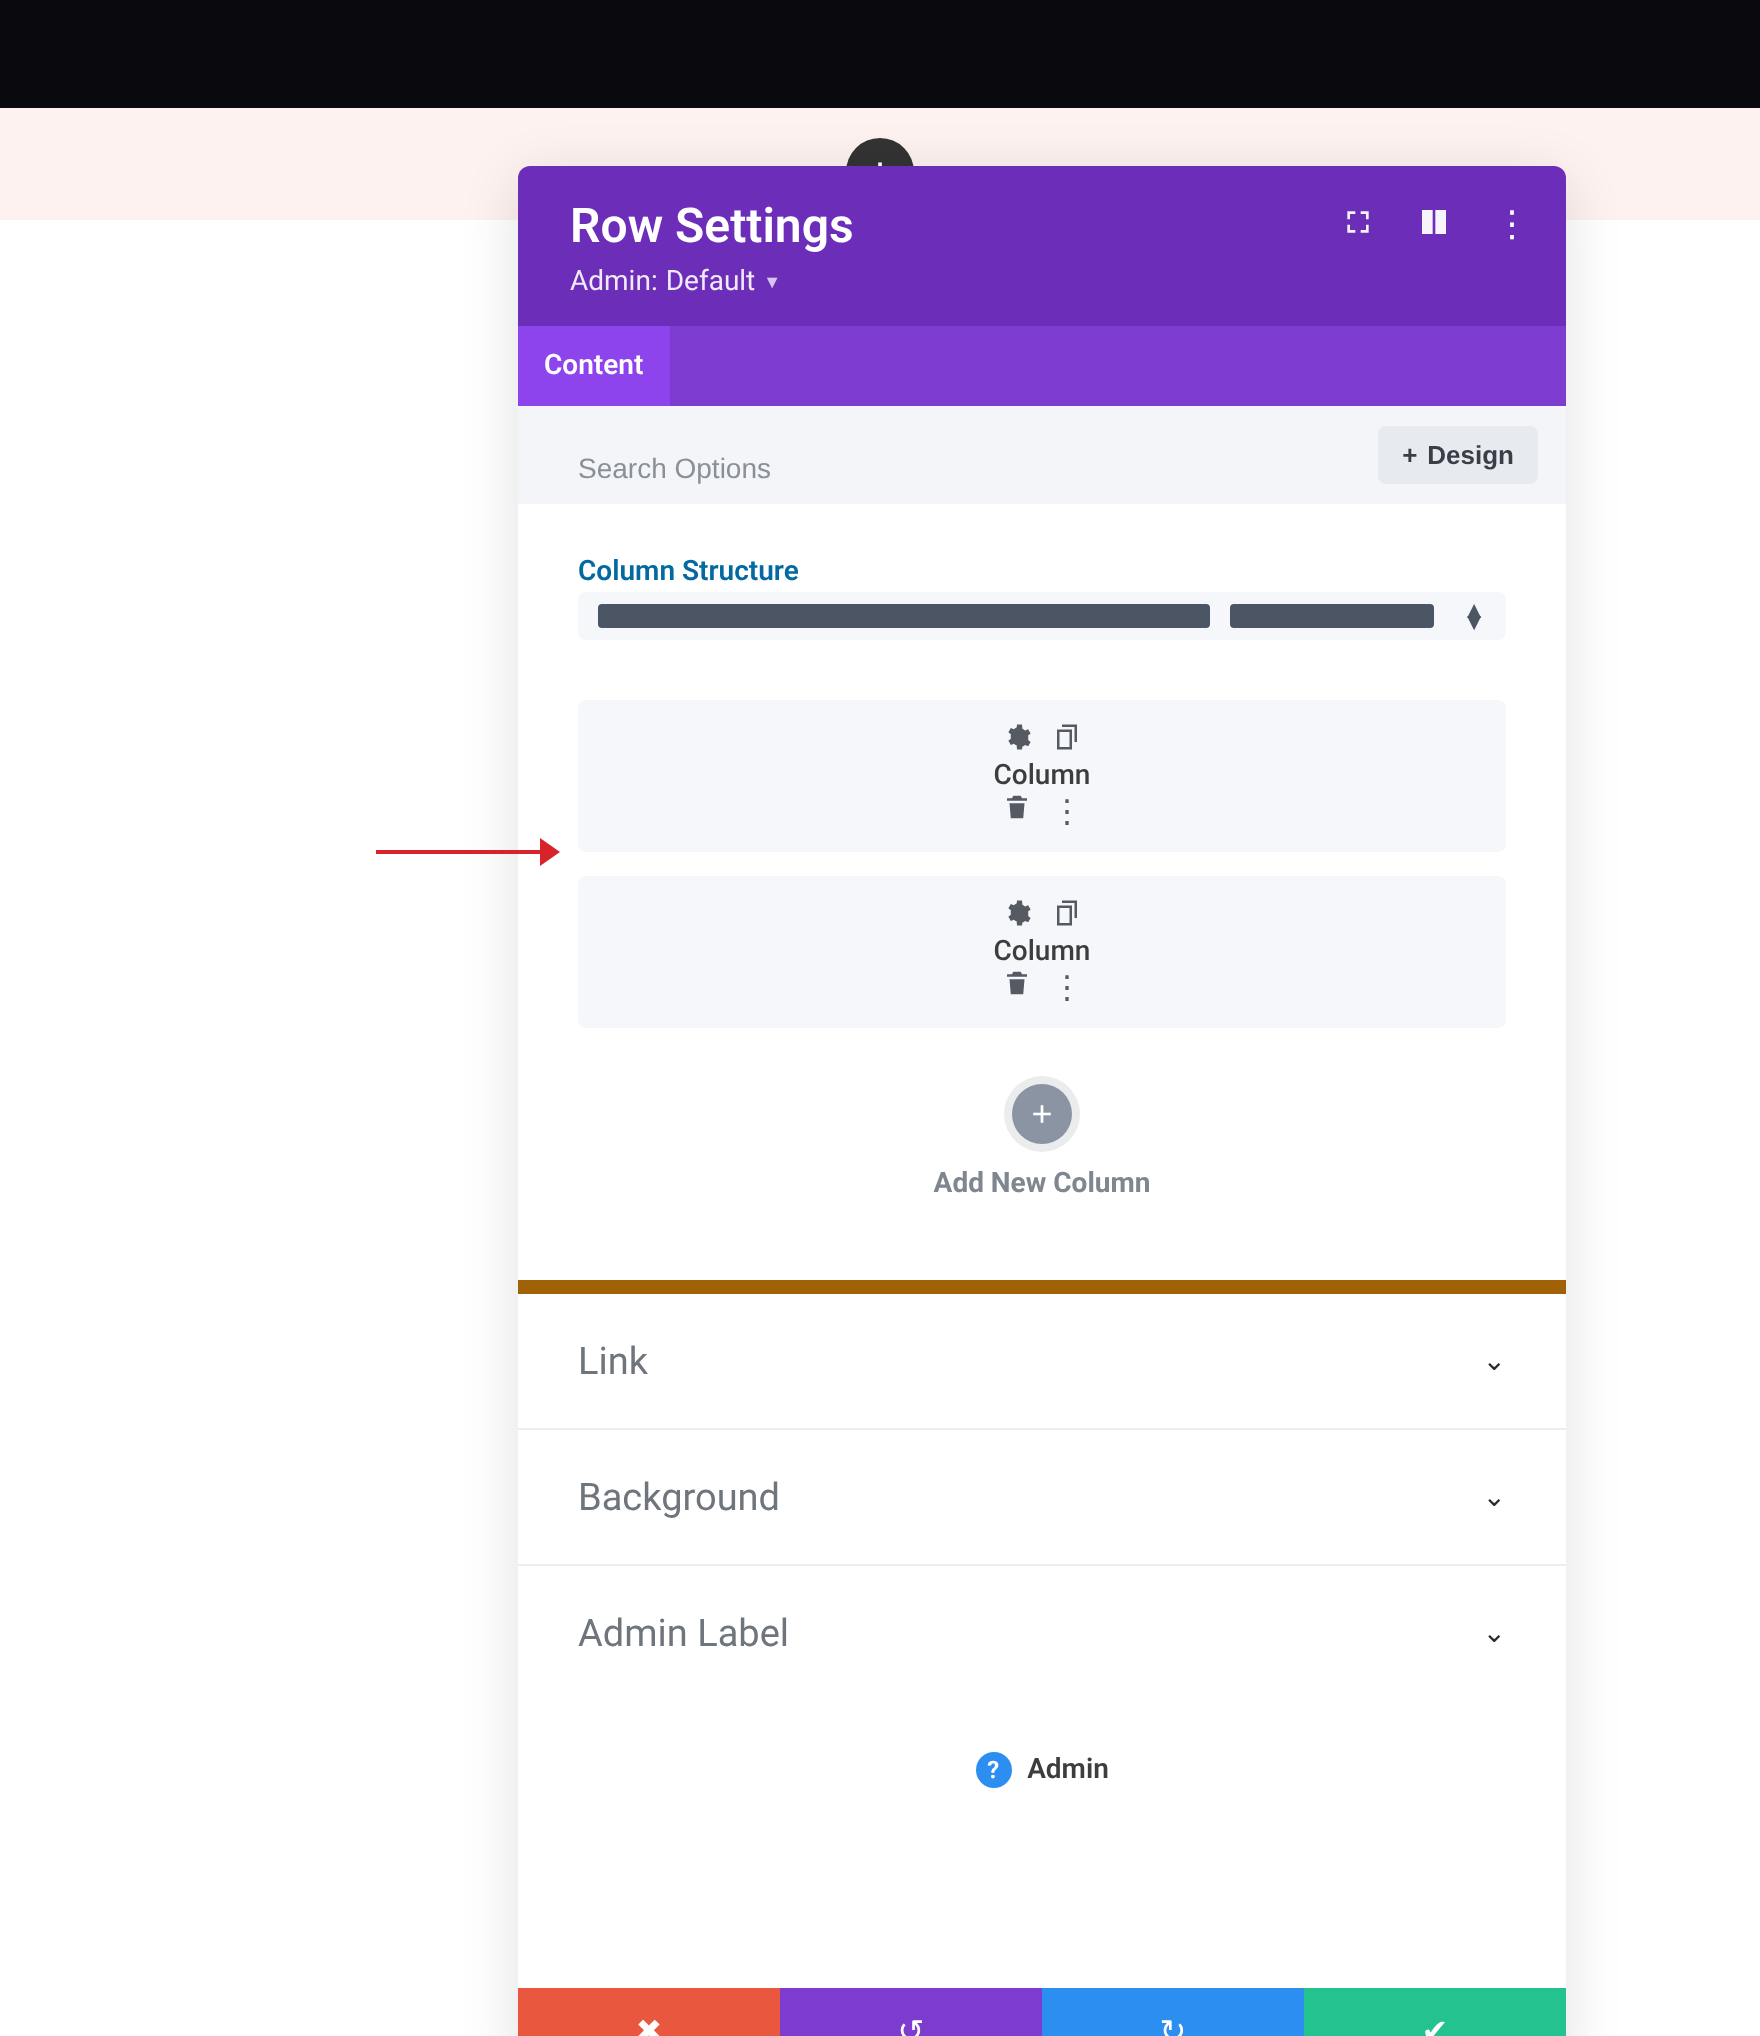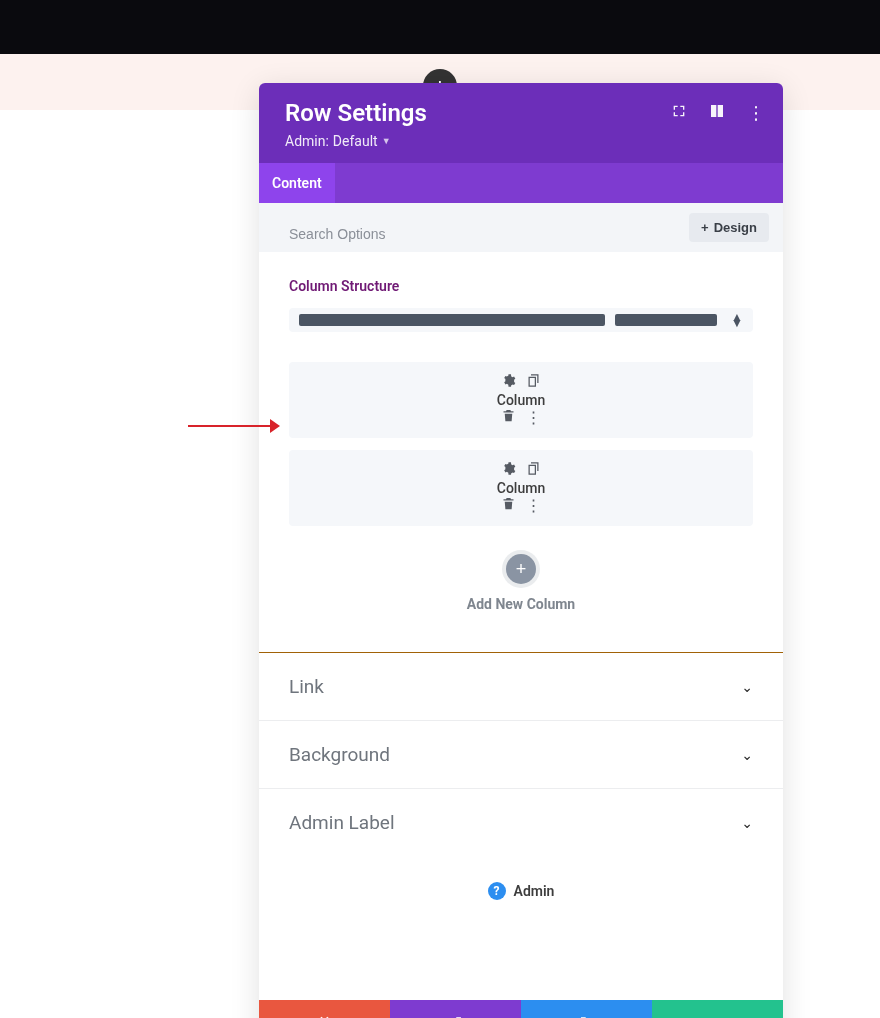--- a/index.html
+++ b/index.html
@@ -114,22 +114,22 @@
     align-items: center;
     gap: 5px;
     cursor: pointer;
   }
   .content-body {
     padding: 26px 30px 0;
   }
   .section-label {
     font-size: 14px;
     font-weight: 600;
-    color: #701a75;
-    margin-bottom: 14px;
+    color: #0369a1;
+    margin-bottom: 2px;
   }
   .structure-visual {
     background: #f5f7fa;
     border-radius: 4px;
     padding: 6px 10px;
     display: flex;
     gap: 10px;
     align-items: center;
     margin-bottom: 30px;
     position: relative;
@@ -184,21 +184,21 @@
     cursor: pointer;
     box-shadow: 0 0 0 4px rgba(138,148,163,0.18);
   }
   .add-col-label {
     margin-top: 12px;
     font-size: 14px;
     font-weight: 700;
     color: #7f868f;
   }
   .accordion {
-    border-top: 1px solid #a16207;
+    border-top: 7px solid #a16207;
   }
   .acc-item {
     display: flex;
     align-items: center;
     justify-content: space-between;
     padding: 22px 30px;
     font-size: 19px;
     color: #6f757d;
     border-bottom: 1px solid #ecedef;
     cursor: pointer;

